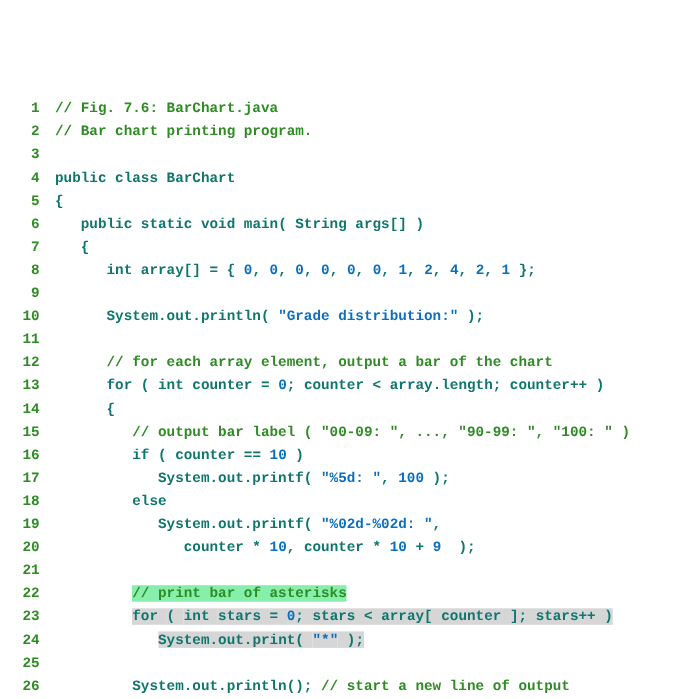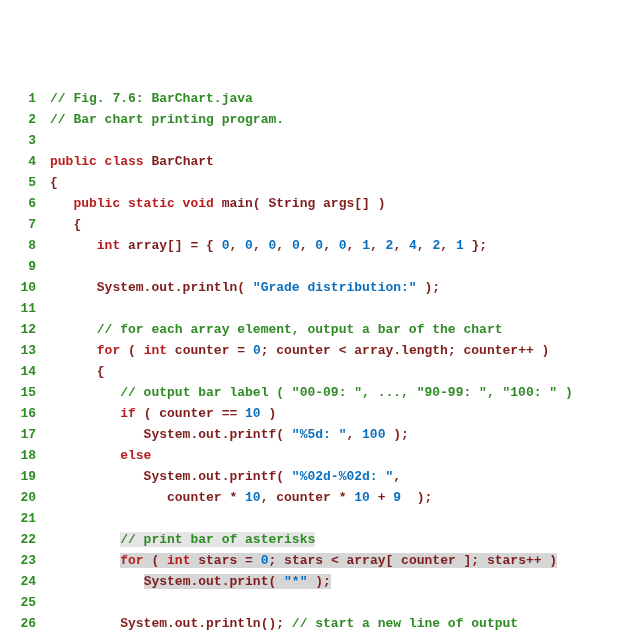--- a/index.html
+++ b/index.html
@@ -23,26 +23,26 @@
     color: #2f8b24;
     font-weight: bold;
     margin-right: 14px;
     flex-shrink: 0;
   }
   .code {
     white-space: pre;
     font-weight: bold;
   }
   .cmt { color: #2f8b24; }
-  .kw  { color: #b91c1c; }
+  .kw  { color: #0f766e; }
   .num { color: #0a6fbf; }
   .str { color: #0a6fbf; }
-  .pln { color: #7f1d1d; }
+  .pln { color: #0f766e; }
   .hl  { background: #d6d6d6; }
-  .hlcmt { background: #e5e5e5; }
+  .hlcmt { background: #86efac; }
 </style>
 </head>
 <body>
 
 
 
 <div id="code-block"><div class="line"><span class="lineno">1</span><span class="code"><span class="cmt">// Fig. 7.6: BarChart.java</span></span></div><div class="line"><span class="lineno">2</span><span class="code"><span class="cmt">// Bar chart printing program.</span></span></div><div class="line"><span class="lineno">3</span><span class="code"><span class="pln"></span></span></div><div class="line"><span class="lineno">4</span><span class="code"><span class="kw">public class </span><span class="pln">BarChart</span></span></div><div class="line"><span class="lineno">5</span><span class="code"><span class="pln">{</span></span></div><div class="line"><span class="lineno">6</span><span class="code"><span class="pln">   </span><span class="kw">public static void </span><span class="pln">main( String args[] )</span></span></div><div class="line"><span class="lineno">7</span><span class="code"><span class="pln">   {</span></span></div><div class="line"><span class="lineno">8</span><span class="code"><span class="pln">      </span><span class="kw">int </span><span class="pln">array[] = { </span><span class="num">0</span><span class="pln">, </span><span class="num">0</span><span class="pln">, </span><span class="num">0</span><span class="pln">, </span><span class="num">0</span><span class="pln">, </span><span class="num">0</span><span class="pln">, </span><span class="num">0</span><span class="pln">, </span><span class="num">1</span><span class="pln">, </span><span class="num">2</span><span class="pln">, </span><span class="num">4</span><span class="pln">, </span><span class="num">2</span><span class="pln">, </span><span class="num">1</span><span class="pln"> };</span></span></div><div class="line"><span class="lineno">9</span><span class="code"><span class="pln"></span></span></div><div class="line"><span class="lineno">10</span><span class="code"><span class="pln">      System.out.println( </span><span class="str">"Grade distribution:"</span><span class="pln"> );</span></span></div><div class="line"><span class="lineno">11</span><span class="code"><span class="pln"></span></span></div><div class="line"><span class="lineno">12</span><span class="code"><span class="pln">      </span><span class="cmt">// for each array element, output a bar of the chart</span></span></div><div class="line"><span class="lineno">13</span><span class="code"><span class="pln">      </span><span class="kw">for </span><span class="pln">( </span><span class="kw">int </span><span class="pln">counter = </span><span class="num">0</span><span class="pln">; counter &lt; array.length; counter++ )</span></span></div><div class="line"><span class="lineno">14</span><span class="code"><span class="pln">      {</span></span></div><div class="line"><span class="lineno">15</span><span class="code"><span class="pln">         </span><span class="cmt">// output bar label ( "00-09: ", ..., "90-99: ", "100: " )</span></span></div><div class="line"><span class="lineno">16</span><span class="code"><span class="pln">         </span><span class="kw">if </span><span class="pln">( counter == </span><span class="num">10</span><span class="pln"> )</span></span></div><div class="line"><span class="lineno">17</span><span class="code"><span class="pln">            System.out.printf( </span><span class="str">"%5d: "</span><span class="pln">, </span><span class="num">100</span><span class="pln"> );</span></span></div><div class="line"><span class="lineno">18</span><span class="code"><span class="pln">         </span><span class="kw">else</span></span></div><div class="line"><span class="lineno">19</span><span class="code"><span class="pln">            System.out.printf( </span><span class="str">"%02d-%02d: "</span><span class="pln">,</span></span></div><div class="line"><span class="lineno">20</span><span class="code"><span class="pln">               counter * </span><span class="num">10</span><span class="pln">, counter * </span><span class="num">10</span><span class="pln"> + </span><span class="num">9</span><span class="pln">  );</span></span></div><div class="line"><span class="lineno">21</span><span class="code"><span class="pln"></span></span></div><div class="line"><span class="lineno">22</span><span class="code"><span class="pln">         </span><span class="cmt hlcmt">// print bar of asterisks</span></span></div><div class="line"><span class="lineno">23</span><span class="code"><span class="pln">         </span><span class="kw hl">for </span><span class="pln hl">( </span><span class="kw hl">int </span><span class="pln hl">stars = </span><span class="num hl">0</span><span class="pln hl">; stars &lt; array[ counter ]; stars++ )</span></span></div><div class="line"><span class="lineno">24</span><span class="code"><span class="pln">            </span><span class="pln hl">System.out.print( </span><span class="str hl">"*"</span><span class="pln hl"> );</span></span></div><div class="line"><span class="lineno">25</span><span class="code"><span class="pln"></span></span></div><div class="line"><span class="lineno">26</span><span class="code"><span class="pln">         System.out.println(); </span><span class="cmt">// start a new line of output</span></span></div><div class="line"><span class="lineno">27</span><span class="code"></span></div></div>
 
 
 

